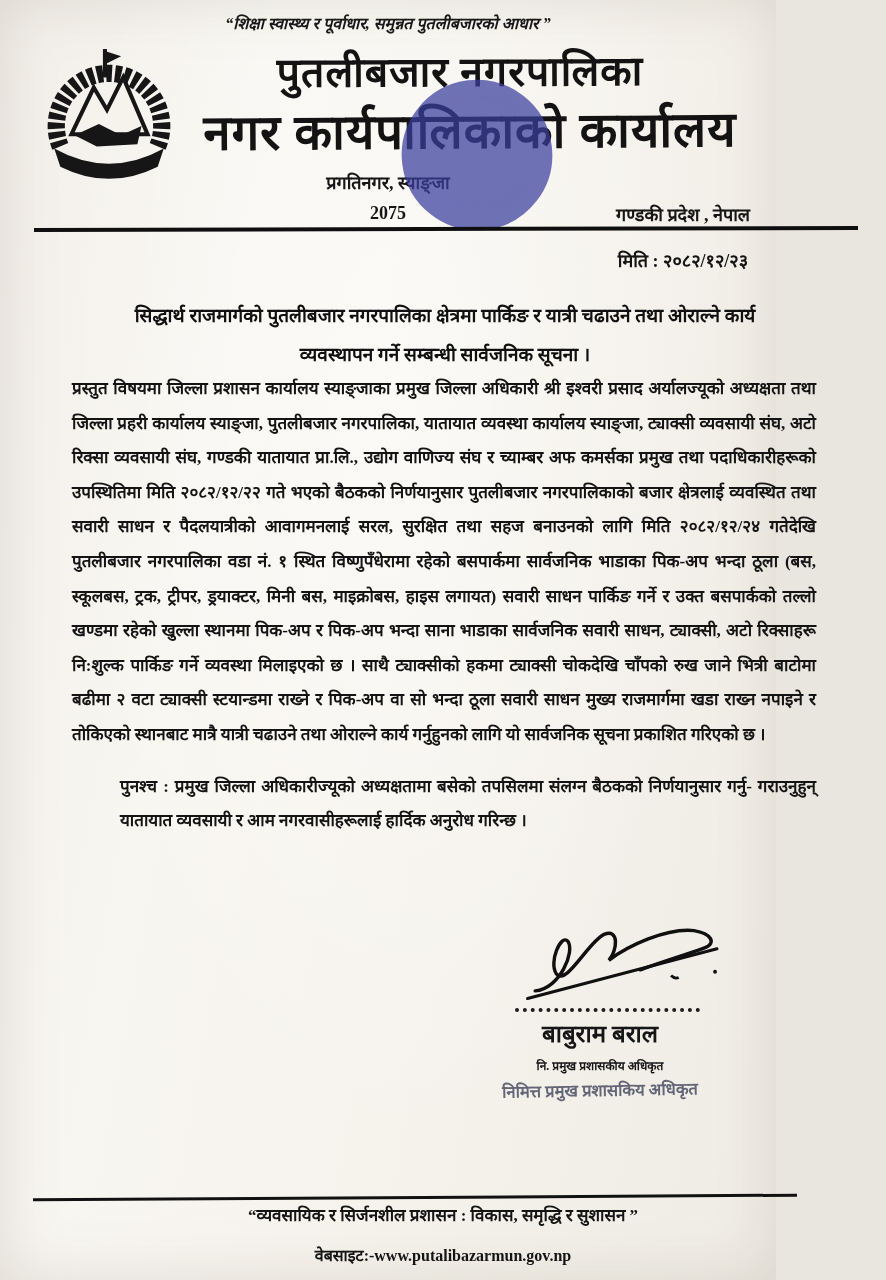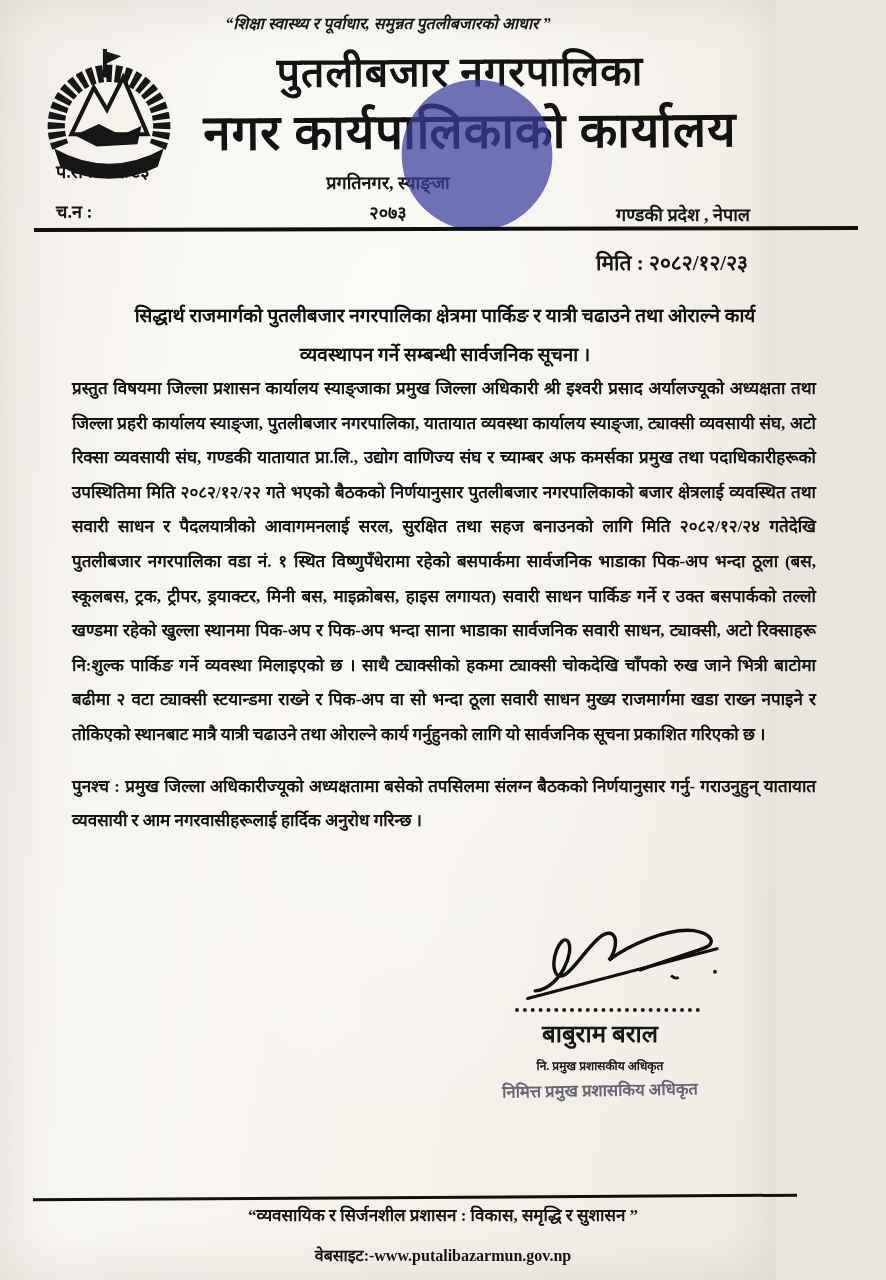--- a/index.html
+++ b/index.html
@@ -56,33 +56,33 @@
     width: 158px; height: 158px; opacity: .72;
     transform: rotate(-7deg);
   }
   .head-rule {
     position: absolute; left: 34px; top: 227px; width: 824px; height: 4px;
     background: #0f0f0f; transform: rotate(-.15deg);
   }
   
   .date-line {
     position: absolute; right: 28px; top: 248px;
-    font-size: 21px; font-weight: bold; color: #141414;
+    font-size: 18px; font-weight: bold; color: #141414;
   }
   .subject {
     position: absolute; left: 95px; top: 296px; width: 700px;
     text-align: center; font-size: 19px; font-weight: bold;
     line-height: 39px; color: #101010;
   }
   .body-text {
     position: absolute; left: 72px; top: 372px; width: 744px;
     font-size: 17px; font-weight: bold; line-height: 34.6px;
     text-align: justify; color: #141414;
   }
-  .body-text p + p { margin-top: 17px; }
+  .body-text p + p { margin-top: 17px; margin-left: 48px; }
   
   .sig-block {
     position: absolute; right: 26px; top: 922px; width: 300px;
     text-align: center;
   }
   .sig-scrawl { width: 230px; height: 88px; margin-left: 55px; }
   .sig-dots {
     width: 185px; margin: -6px auto 4px 65px;
     border-bottom: 4px dotted #1c1c1c;
   }
@@ -120,28 +120,24 @@
     <path d="M16,110 Q70,140 124,110 L118,128 Q70,152 22,128 Z" fill="#161616"></path>
     <path d="M33,96 L55,50 L68,72 L84,40 L108,96 Z" fill="#f6f3ed" stroke="#161616" stroke-width="4"></path>
     <path d="M36,97 L60,86 L82,97 L102,88 L98,106 L58,108 Z" fill="#161616"></path>
     <path d="M66,12 L66,40" stroke="#161616" stroke-width="4"></path>
     <path d="M66,14 L82,19 L66,27 Z" fill="#161616"></path>
   </svg>
 
   <div class="muni-name">पुतलीबजार नगरपालिका</div>
   <div class="office-name">नगर कार्यपालिकाको कार्यालय</div>
 
-  <div class="ref-block">
-    <div>प.स : ०८२/८३</div>
-    <div>च.न :</div>
-  </div>
 
   <div class="center-block">
     <div>प्रगतिनगर, स्याङ्जा</div>
-    <div>२०७३</div>
+    <div>2075</div>
   </div>
 
   <div class="province-block">गण्डकी प्रदेश , नेपाल</div>
 
   <svg class="round-stamp" viewBox="0 0 160 160" aria-hidden="true">
     <defs>
       <path id="arcTop" d="M 20,84 A 60,60 0 0 1 140,84"></path>
       <path id="arcBot" d="M 30,88 A 50,50 0 0 0 130,88"></path>
     </defs>
     <circle cx="80" cy="80" r="75" fill="none" class="stamp-ink" stroke="#3b3e9e" stroke-width="2.5"></circle>

